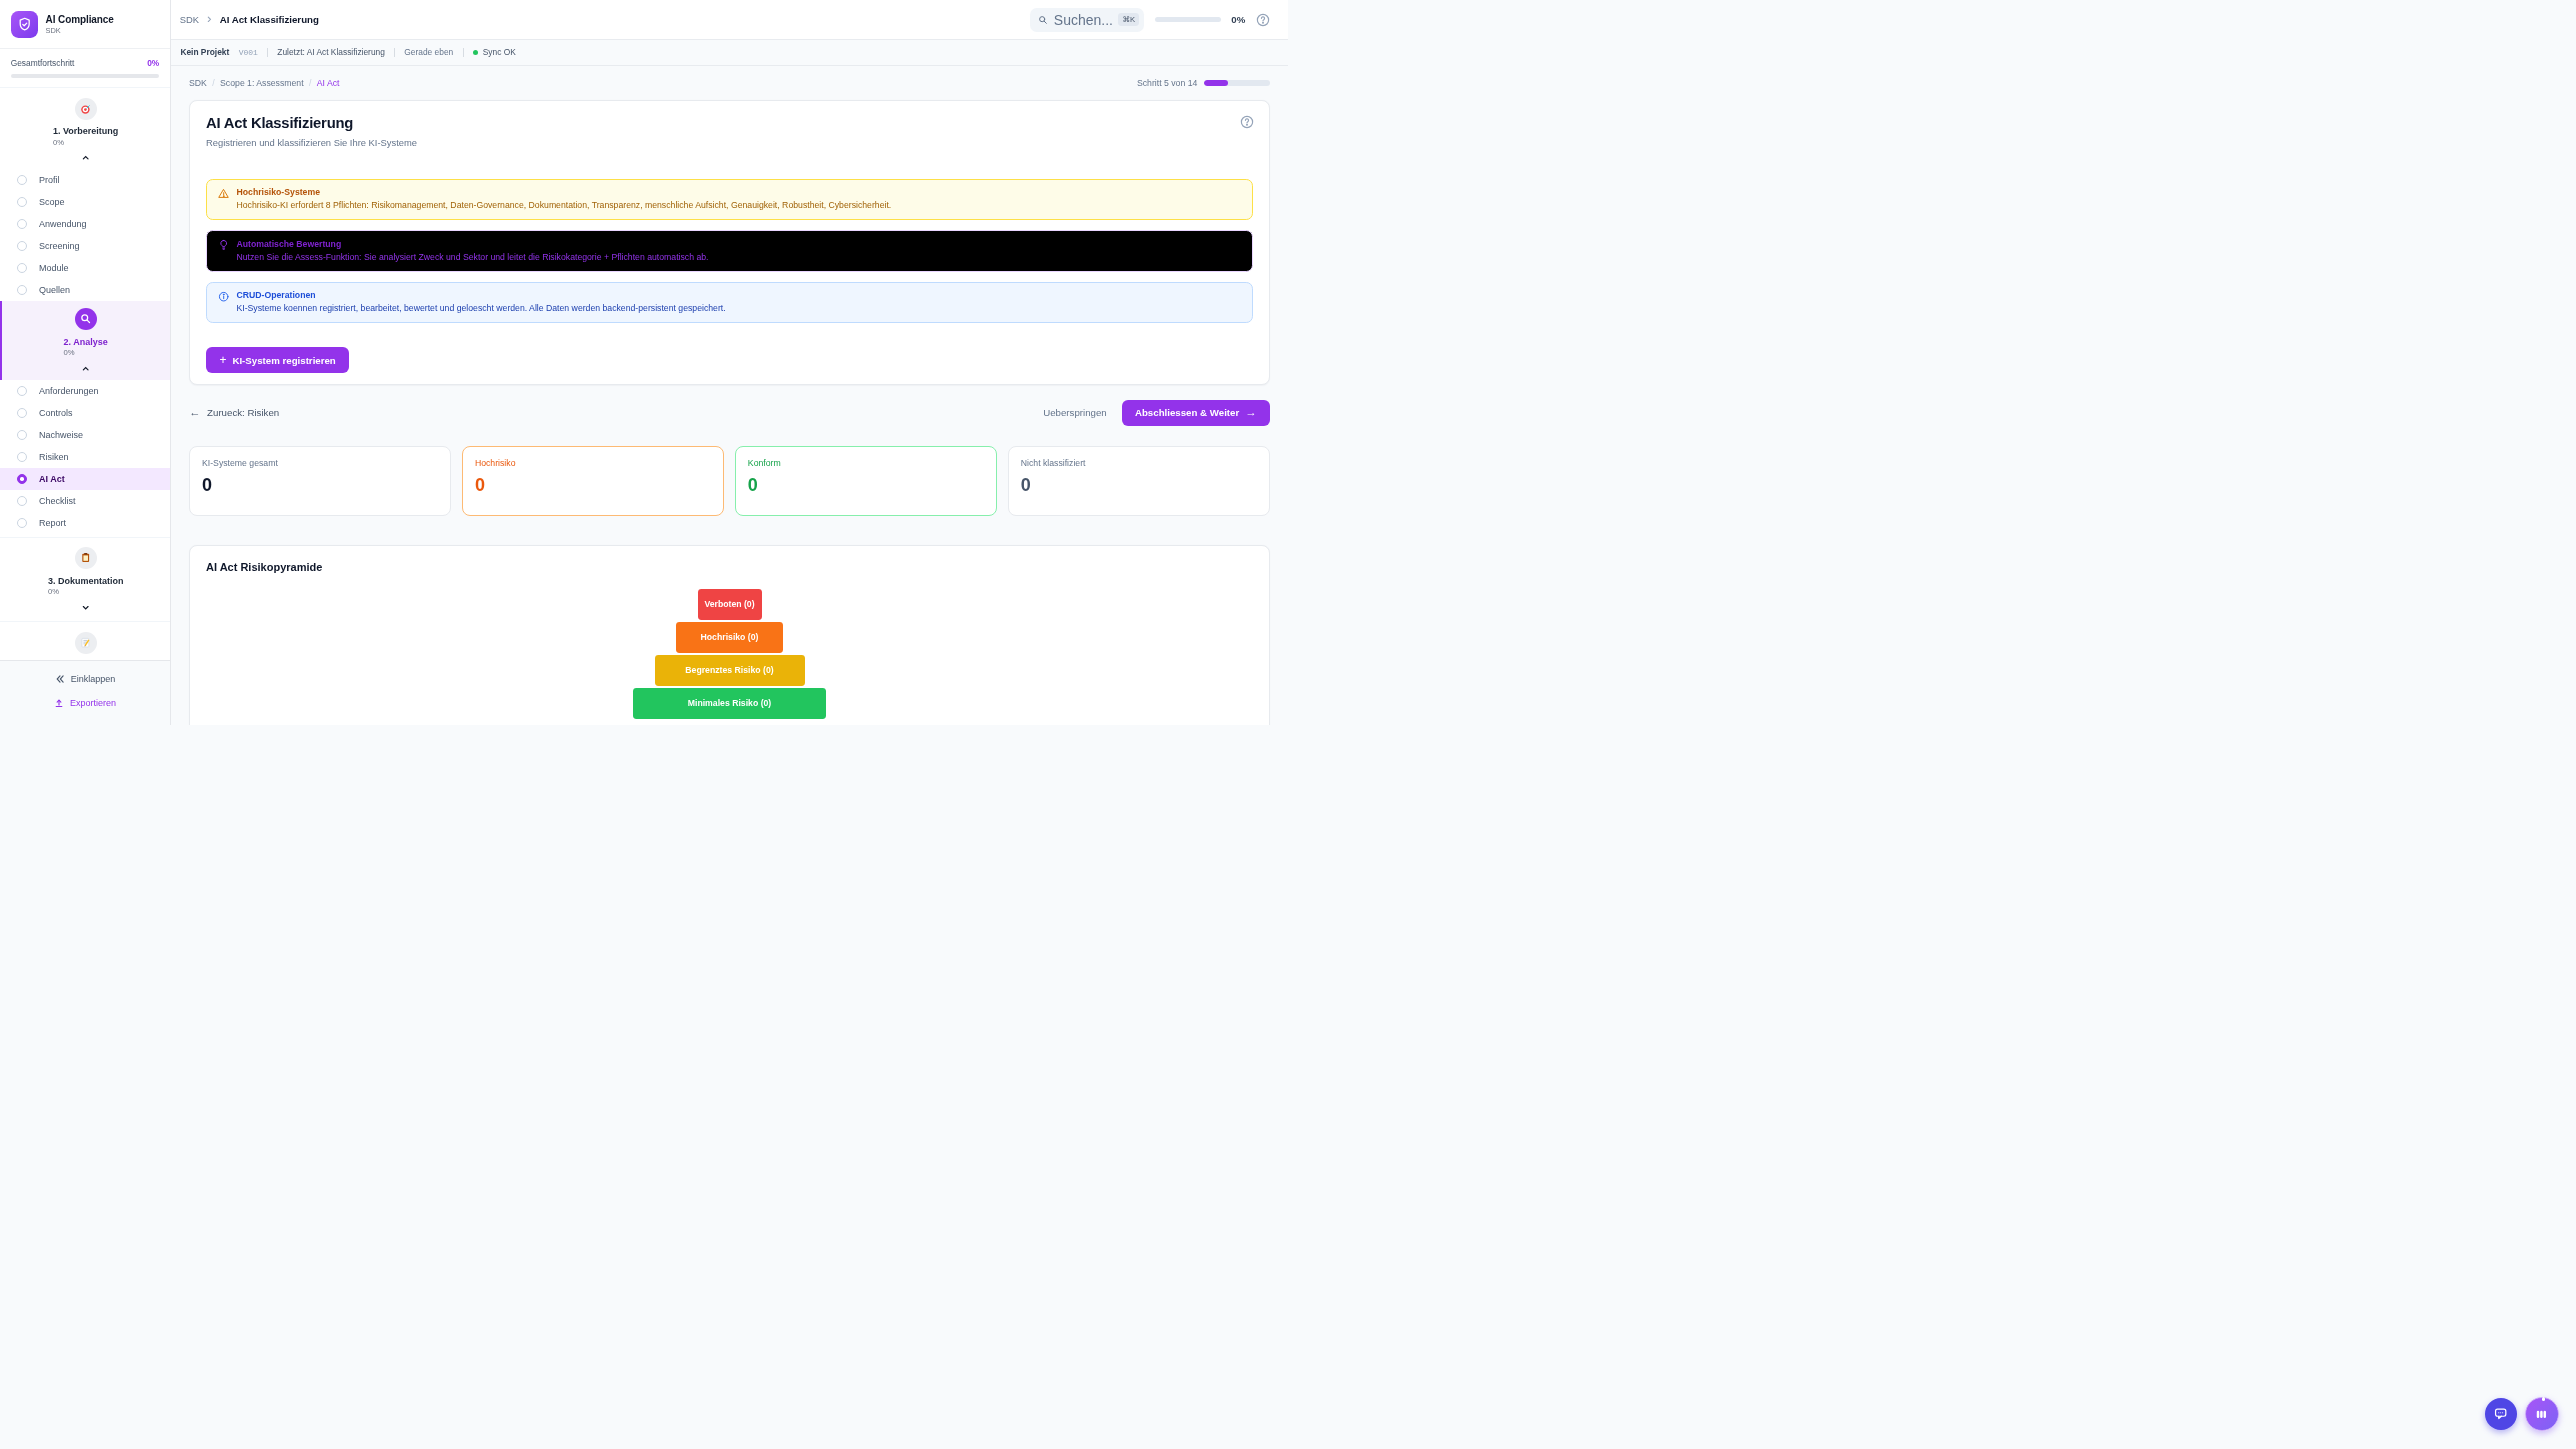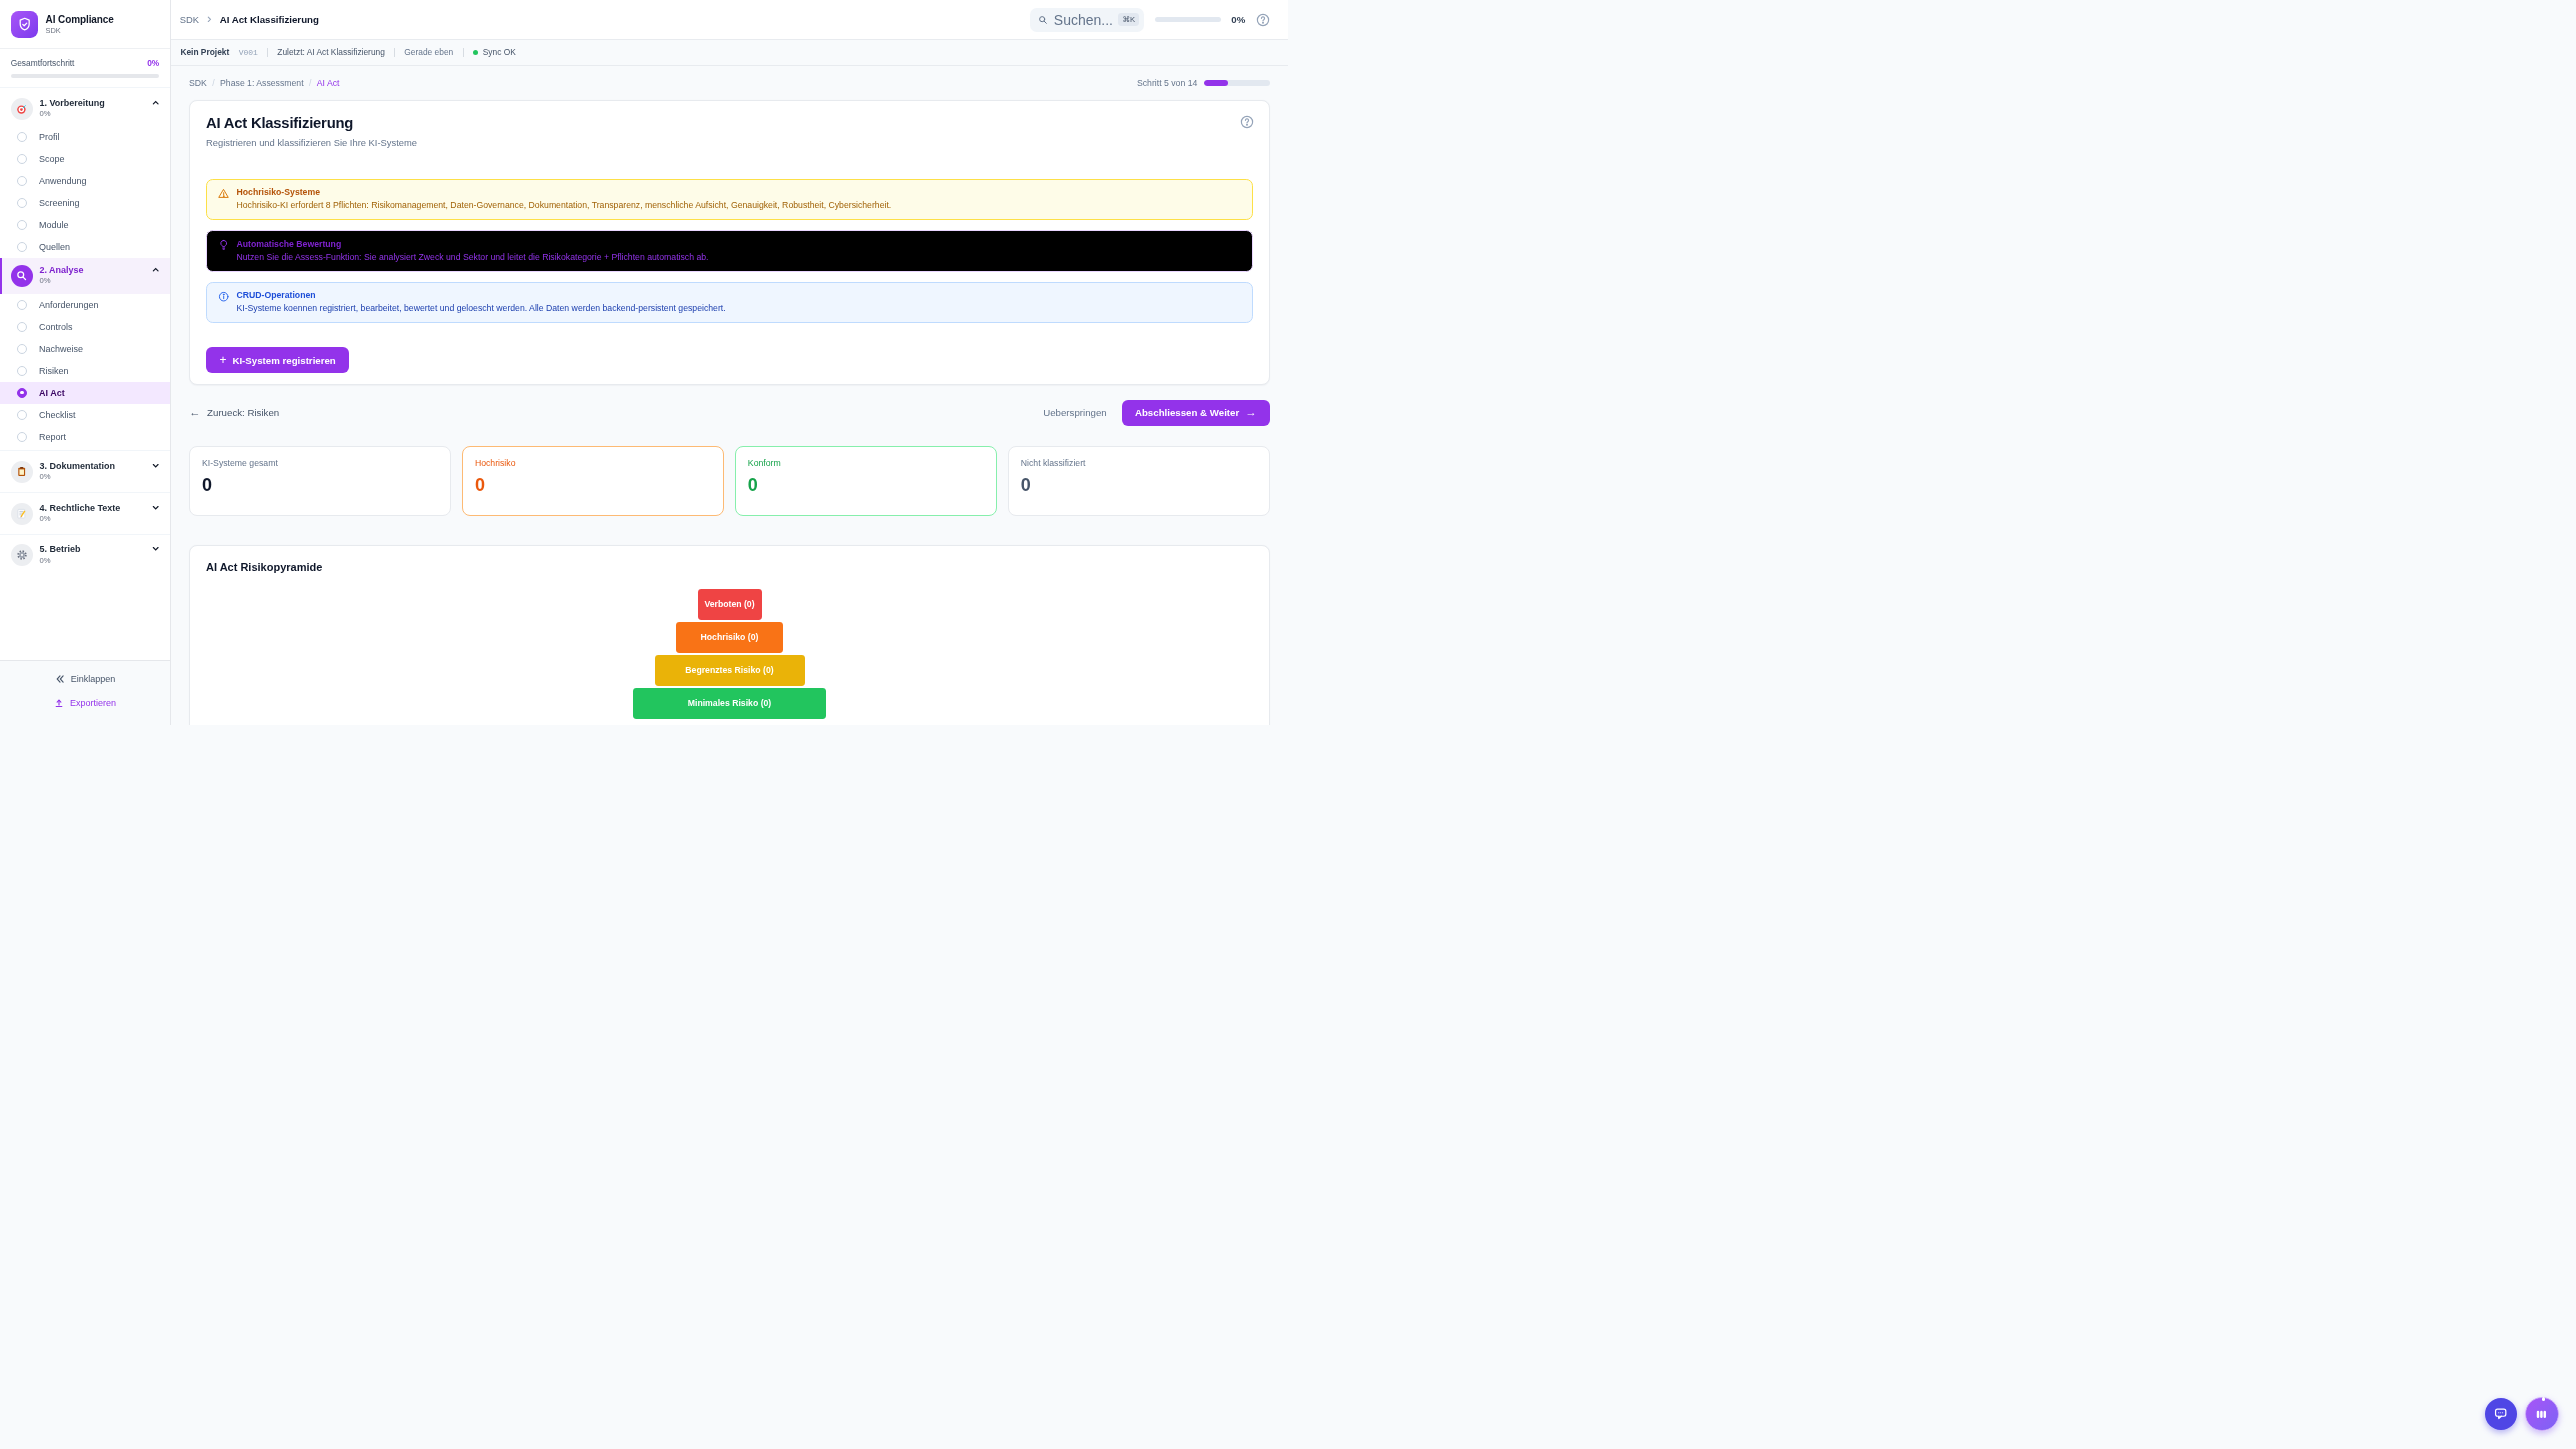--- a/index.html
+++ b/index.html
@@ -17,22 +17,22 @@
     align-items:center; justify-content:center; }
   .app-title { font-size:10px; font-weight:700; color:#111827; letter-spacing:-0.1px; }
   .app-sub { font-size:7.4px; color:#6b7280; margin-top:1.3px; }
   .sb-progress { padding:8.7px 10.7px 9.4px; border-bottom:0.7px solid #f1f5f9; }
   .sb-progress .row { display:flex; justify-content:space-between; align-items:center; }
   .sb-progress .lbl { font-size:8.4px; color:#475569; }
   .sb-progress .pct { font-size:8.4px; font-weight:700; color:#9333ea; }
   .track { height:4px; background:#e5e7eb; border-radius:66px; margin-top:6px; overflow:hidden; }
   .track .fill { height:100%; background:#9333ea; border-radius:66px; width:0; }
   .sb-nav { flex:1; overflow:hidden; padding-top:2.7px; }
-  .sb-sec { display:flex; align-items:flex-start; gap:6.7px; padding:6.7px 9.4px 6.7px 8.7px;
-    border-left:2px solid transparent; cursor:pointer; }
+  .sb-sec { display:flex; align-items:center; gap:6.7px; padding:6.7px 9.4px 6.7px 8.7px;
+    border-left:2px solid transparent; cursor:pointer;flex-direction:column; }
   .sb-sec.active { background:#f6f1fc; border-left-color:#9333ea; }
   .sec-ico { width:22px; height:22px; border-radius:50%; background:#eceef1; flex:none;
     display:flex; align-items:center; justify-content:center; }
   .sb-sec.active .sec-ico { background:#9333ea; }
   .sec-txt { flex:1; }
   .sec-title { font-size:9px; font-weight:700; color:#1f2937; }
   .sb-sec.active .sec-title { color:#7e22ce; }
   .sec-pct { font-size:7.7px; color:#6b7280; margin-top:1.3px; }
   .chev { color:#111827; flex:none; }
   .sb-item { display:flex; align-items:center; gap:12px; height:22px; padding:0 9.4px 0 17px;
@@ -381,21 +381,21 @@
         <span class="gdot"></span>
         <span>Sync OK</span>
       </span>
     </div>
 
     <div class="content">
 
       <div class="crumbs2">
         <span>SDK</span>
         <span class="sep">/</span>
-        <span>Phase 1: Assessment</span>
+        <span>Scope 1: Assessment</span>
         <span class="sep">/</span>
         <span class="cur">AI Act</span>
         <span class="right">
           <span>Schritt 5 von 14</span>
           <span class="steptrack">
             <span class="fill" style="display: block; width: 36%;"></span>
           </span>
         </span>
       </div>
 

